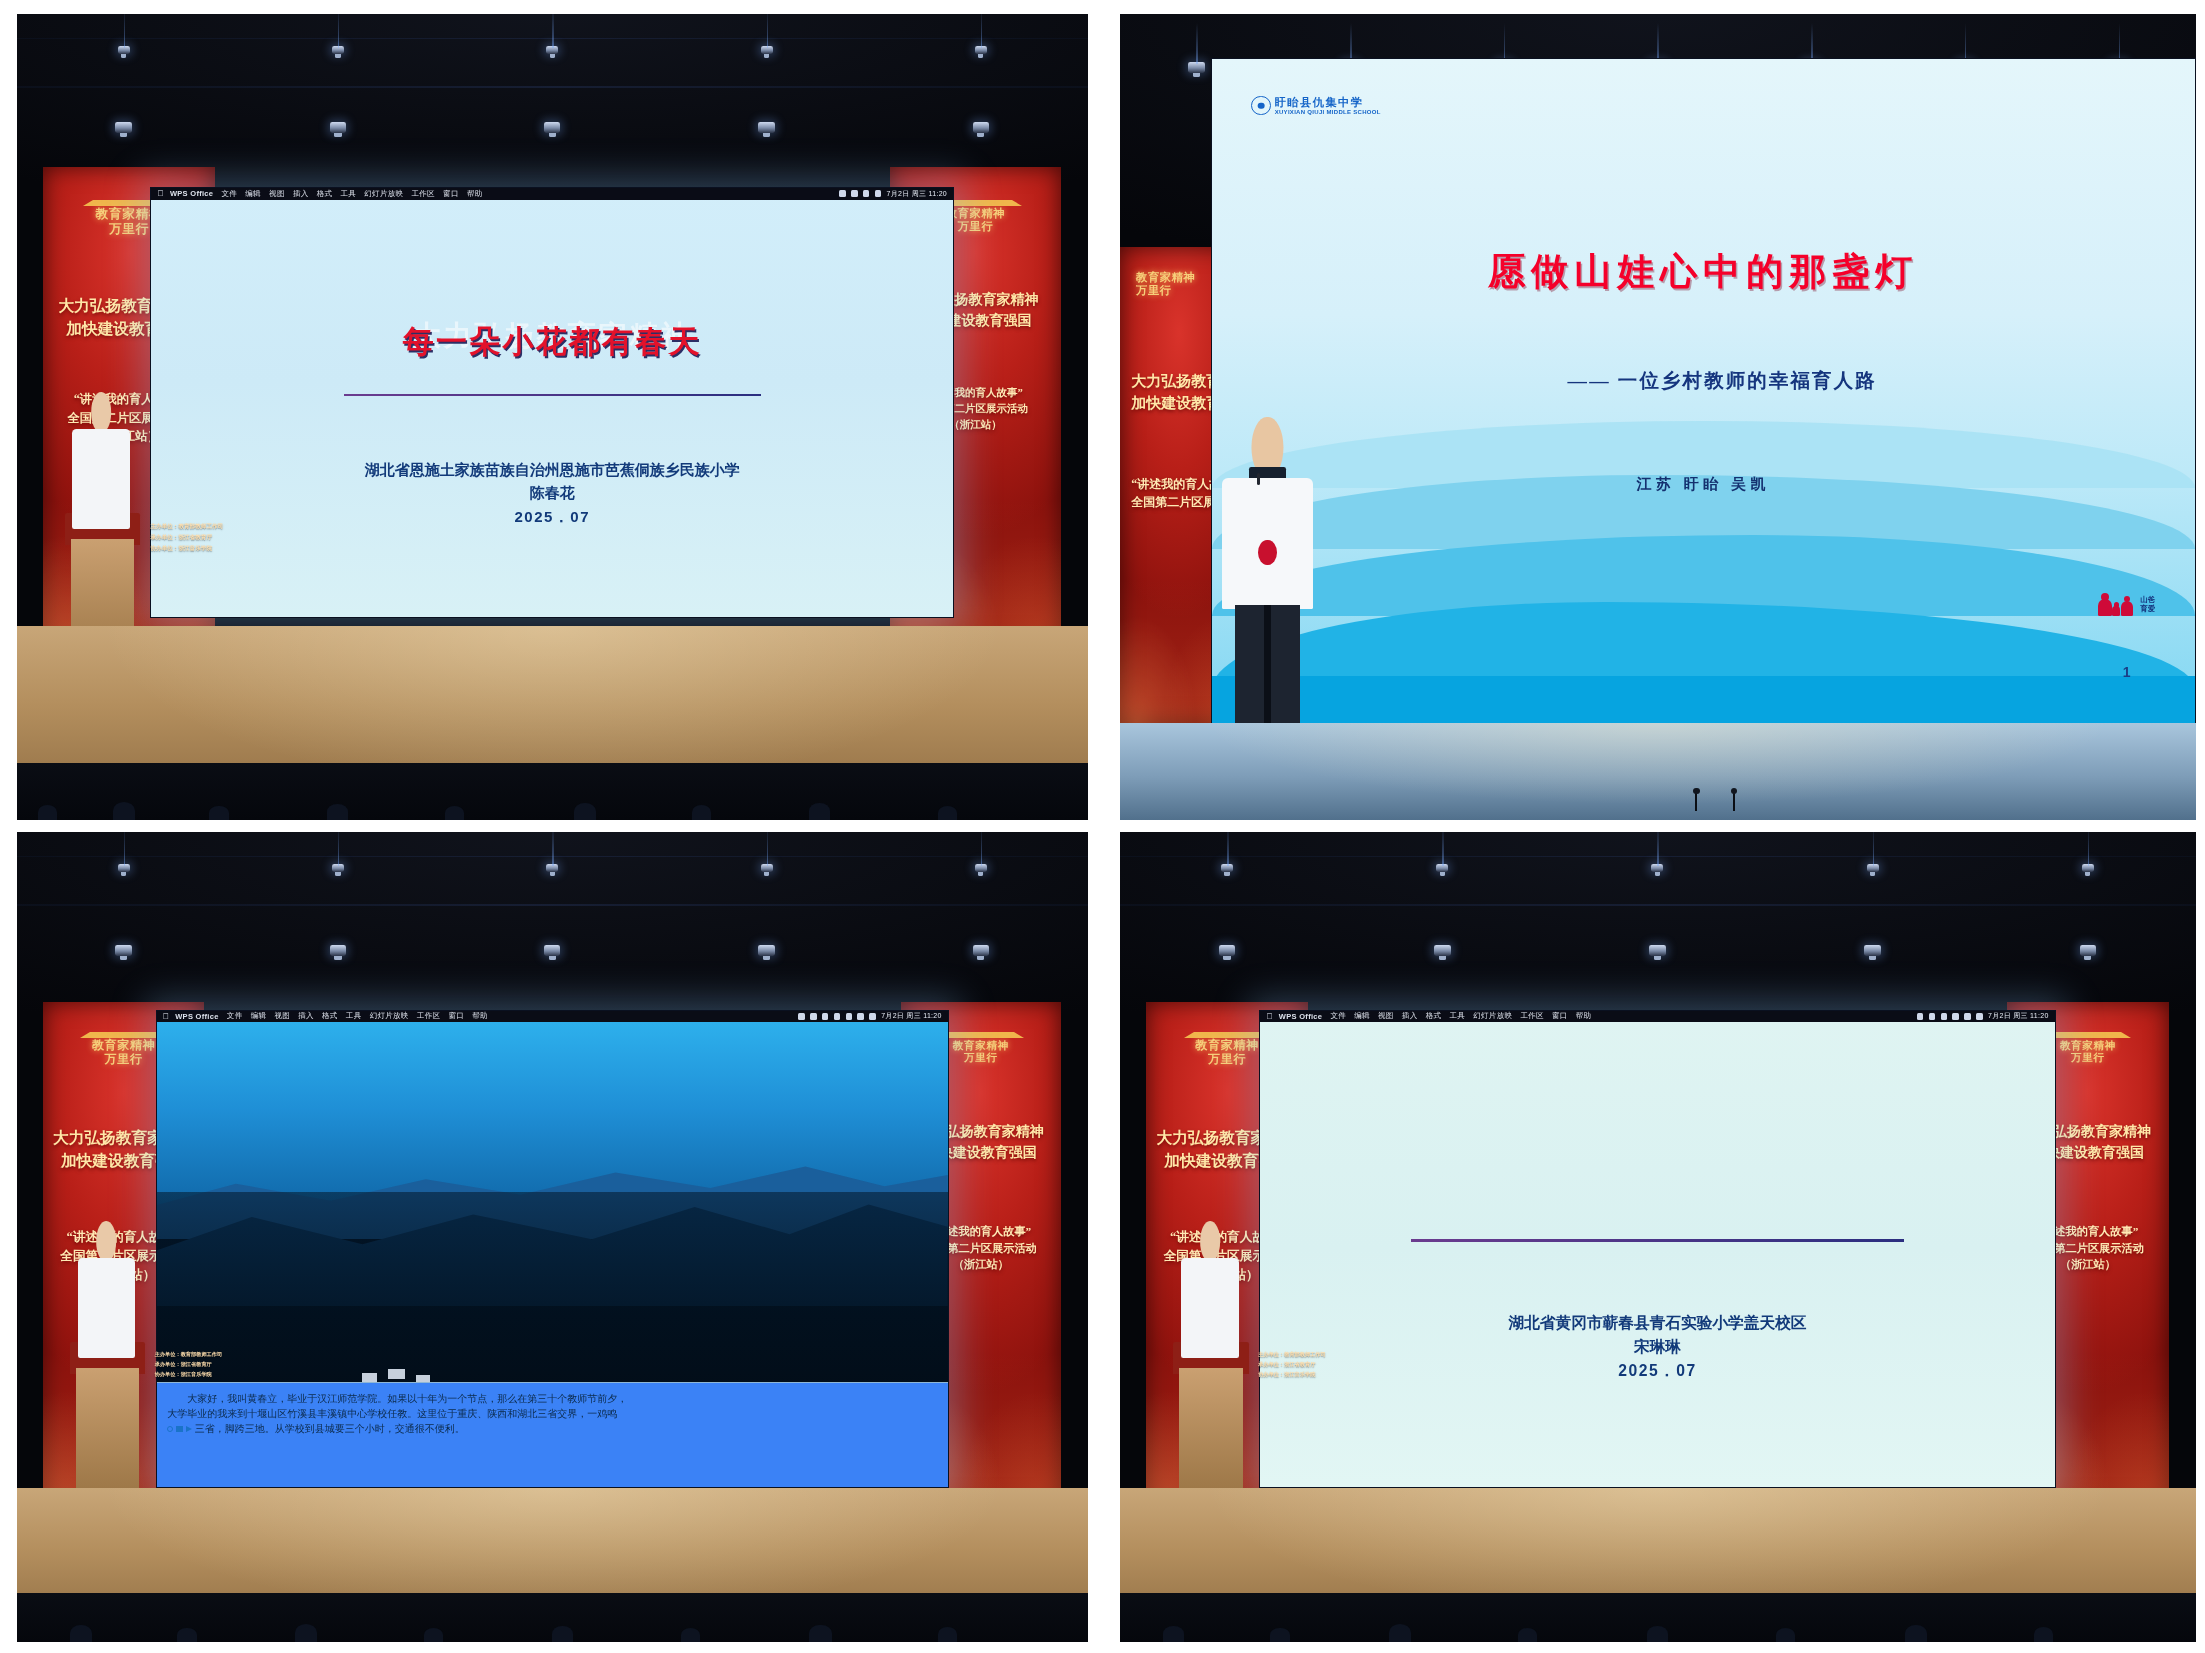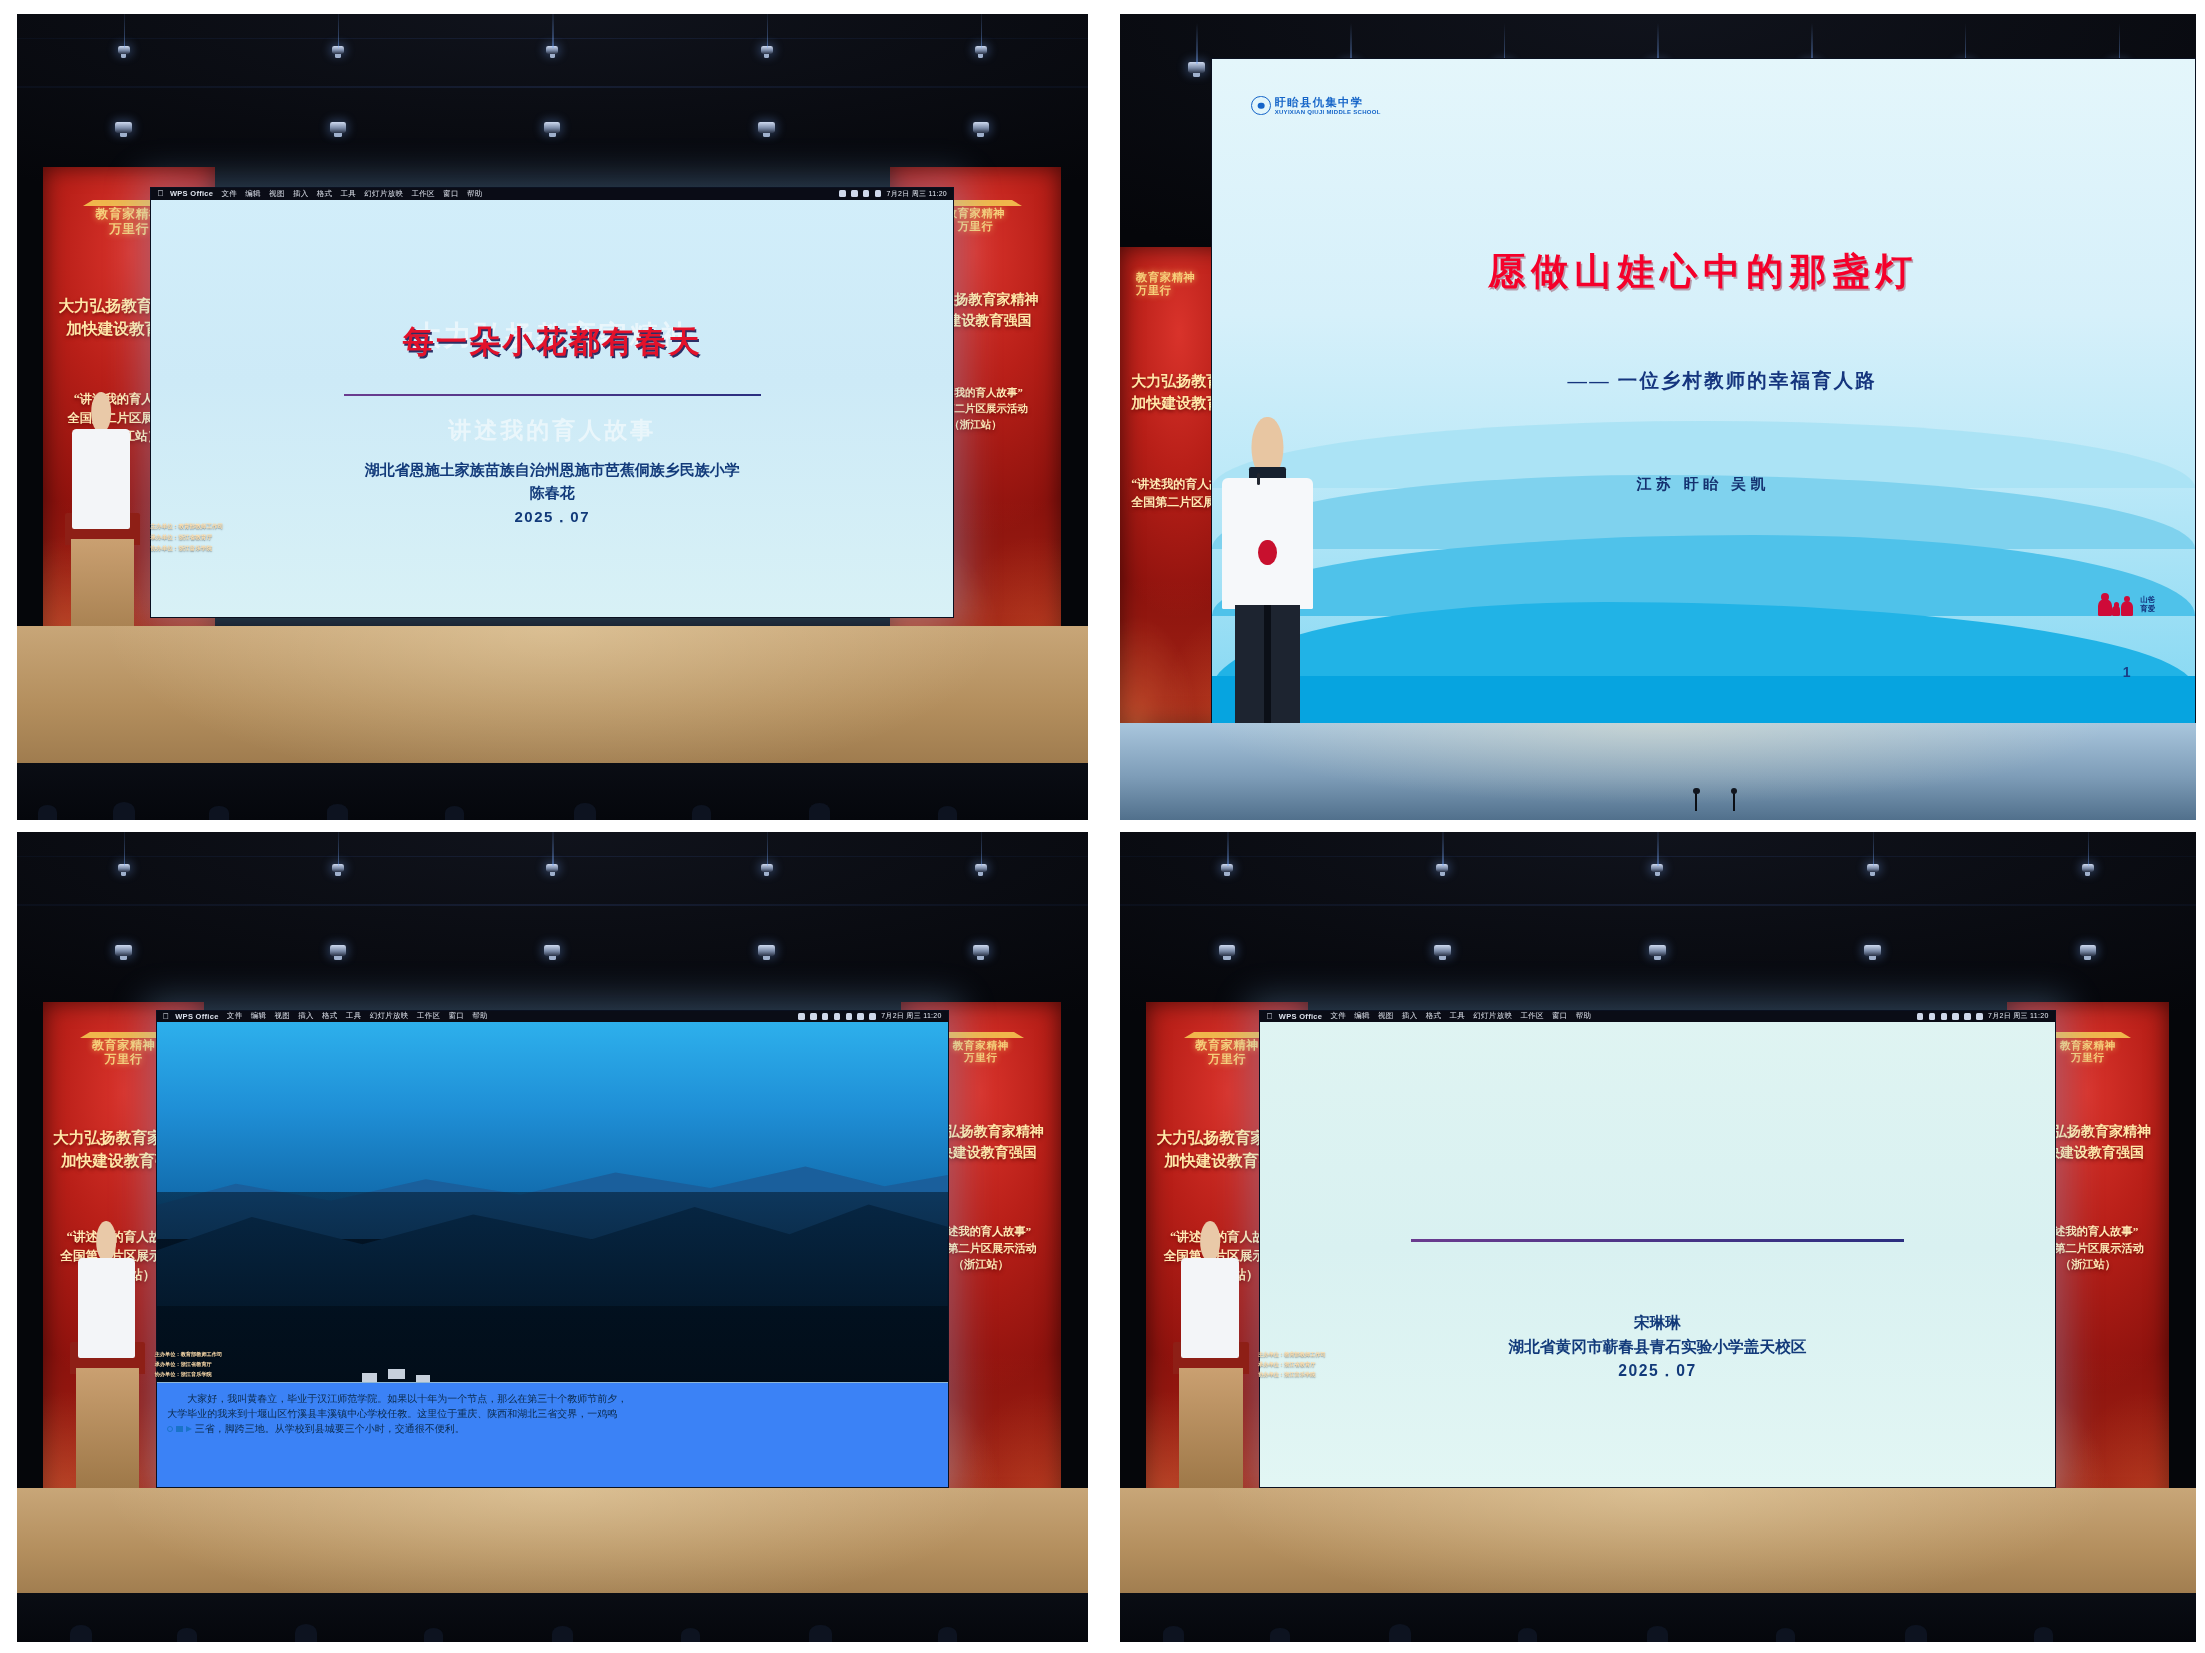--- a/index.html
+++ b/index.html
@@ -323,21 +323,20 @@
         <div class="banner-sub" style="top:46%; font-size:10.5px;">
           <div>“讲述我的育人故事”</div>
           <div>全国第二片区展示活动</div>
           <div>（浙江站）</div>
         </div>
       </div>
 
       <div class="screen" style="left:12.5%; right:12.5%; top:21.5%; bottom:25%;">
         <div class="lightslide">
           <div class="wm" style="top:30%; font-size:28px;">大力弘扬教育家精神</div>
-          <div class="wm" style="top:53%; font-size:23px;">讲述我的育人故事</div>
           <div class="slide-title" style="top:31%; font-size:31px;">每一朵小花都有春天</div>
           <div class="title-rule" style="left:24%; right:24%; top:48%;"></div>
           <div class="slide-meta" style="top:63%; font-size:15px;">
             <div>湖北省恩施土家族苗族自治州恩施市芭蕉侗族乡民族小学</div>
             <div>陈春花</div>
             <div class="date">2025．07</div>
           </div>
         </div>
         <div class="menubar" style="height:12px;">
           <span class="apple"></span>
@@ -720,22 +719,22 @@
           <div>“讲述我的育人故事”</div>
           <div>全国第二片区展示活动</div>
           <div>（浙江站）</div>
         </div>
       </div>
 
       <div class="screen" style="left:13%; right:13%; top:22%; bottom:19%;">
         <div class="lightslide tint4">
           <div class="title-rule" style="left:19%; right:19%; top:48%;"></div>
           <div class="slide-meta" style="top:63%; font-size:15.7px;">
+            <div>湖北省黄冈市蕲春县青石实验小学盖天校区</div>
             <div>宋琳琳</div>
-            <div>湖北省黄冈市蕲春县青石实验小学盖天校区</div>
             <div class="date">2025．07</div>
           </div>
         </div>
         <div class="menubar" style="height:11.2px;">
           <span class="apple"></span>
           <span class="mi brand">WPS Office</span>
           <span class="mi">文件</span>
           <span class="mi">编辑</span>
           <span class="mi">视图</span>
           <span class="mi">插入</span>

